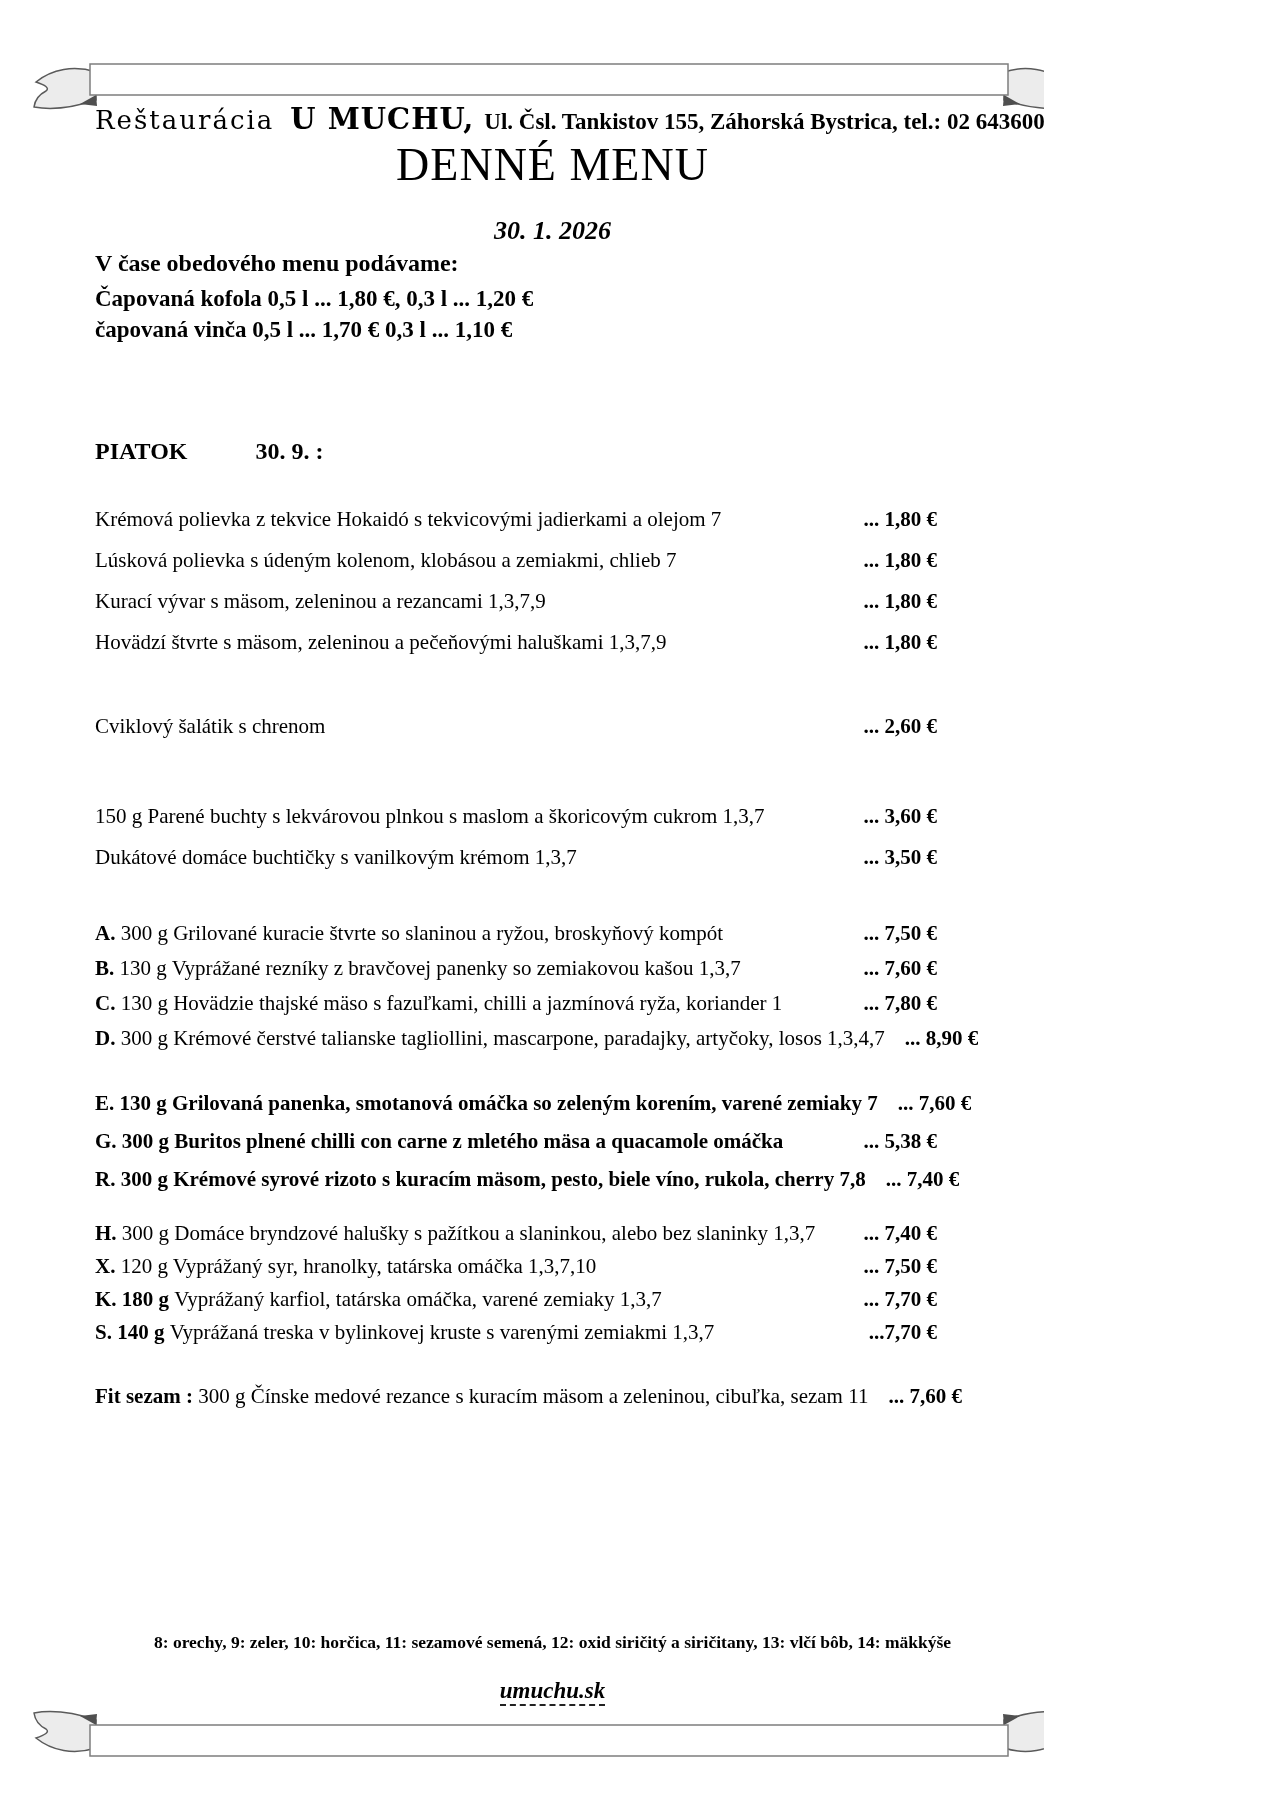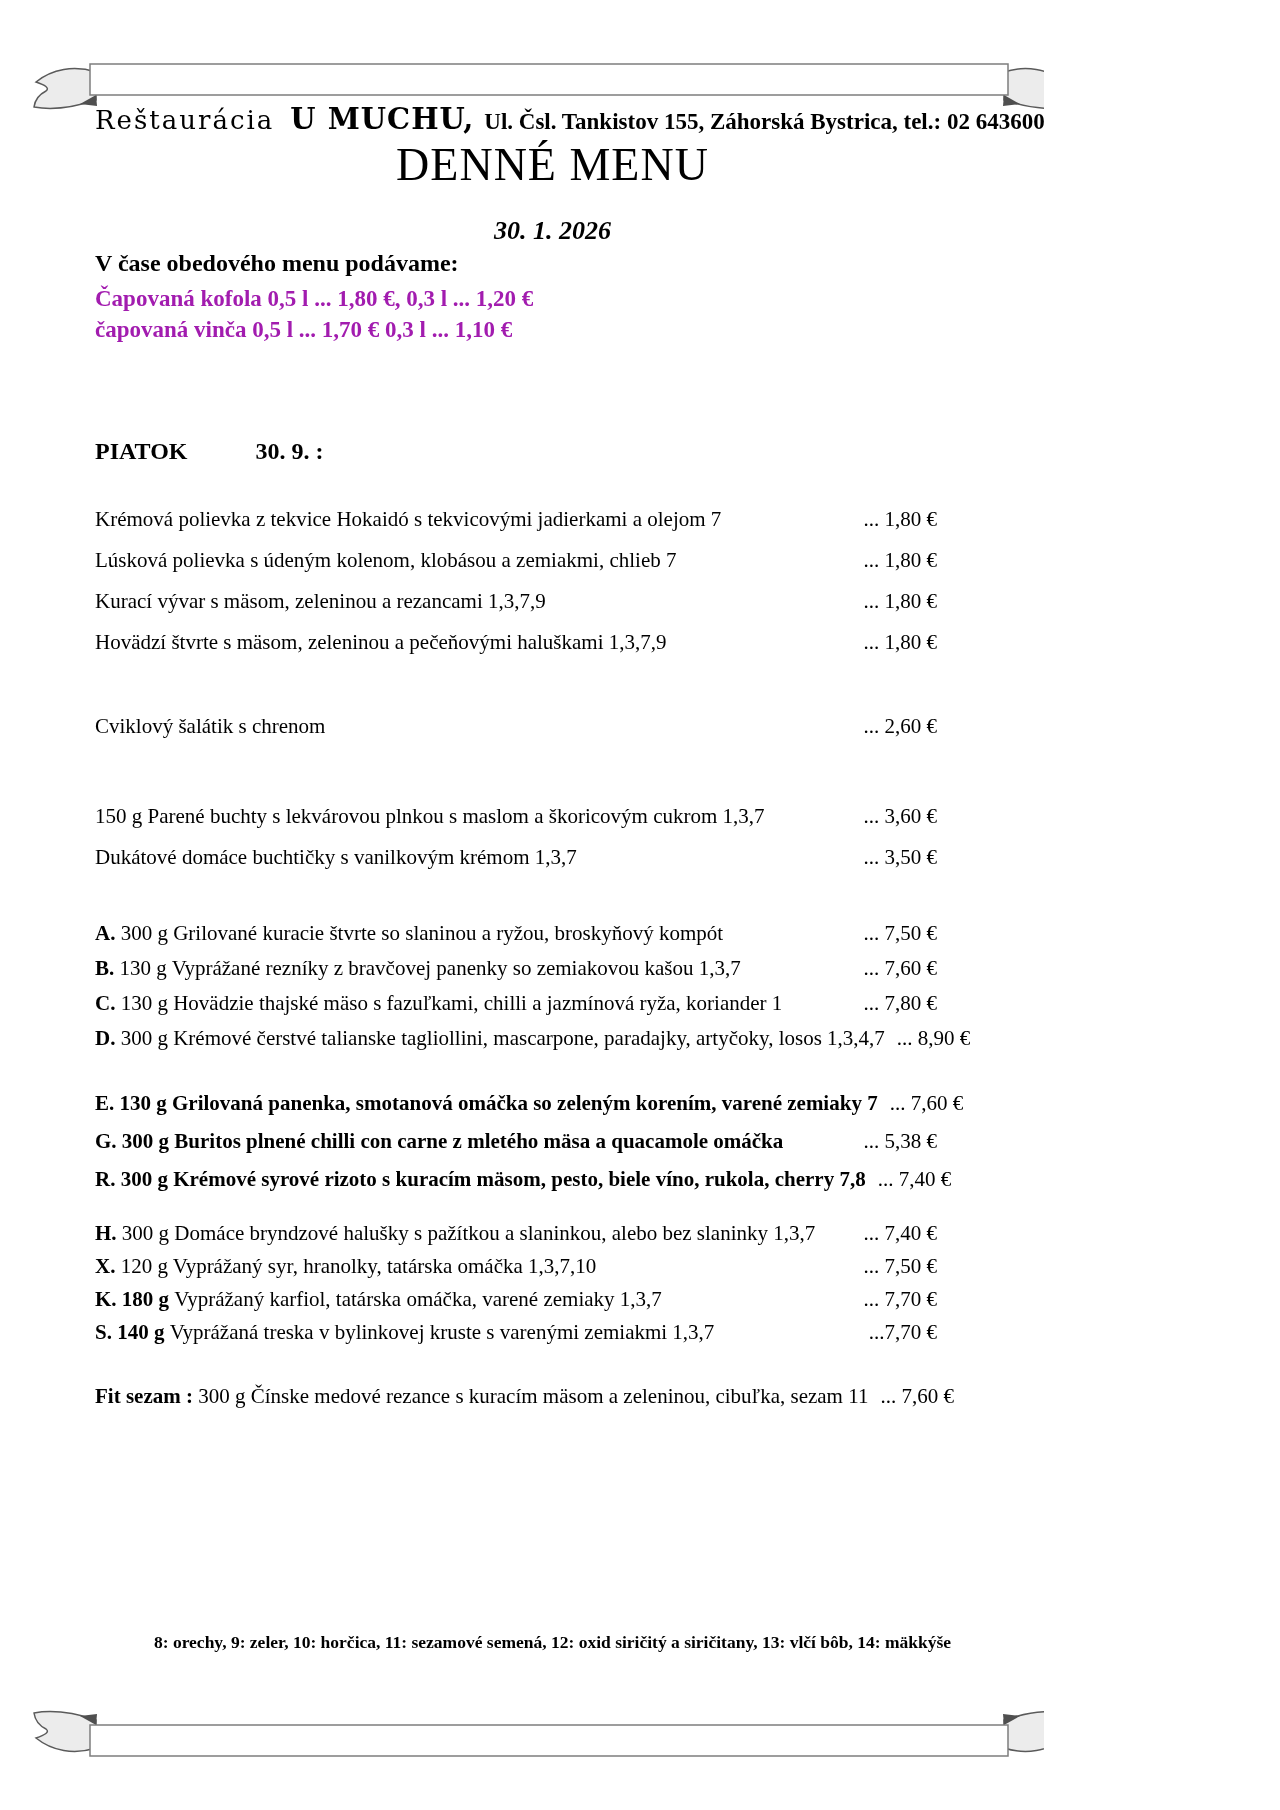--- a/index.html
+++ b/index.html
@@ -26,21 +26,21 @@
   .drinks { top:283px; font-size:23px; font-weight:bold; line-height:31px; }
 
   .day-line { top:438px; font-size:24px; font-weight:bold; }
   .day-date { display:inline-block; margin-left:68px; }
 
   #menu-sections { position:absolute; left:95px; right:107px; top:505px; font-size:21px; }
   .menu-row { display:flex; justify-content:space-between; align-items:baseline; line-height:28px; }
   .menu-row.bold { font-weight:bold; }
   .item-text { white-space:nowrap; }
   .pfx { font-weight:bold; }
-  .price { font-weight:normal; white-space:nowrap; margin-left:12px; }
+  .price { font-weight:bold; white-space:nowrap; margin-left:20px; }
 
   .sec-soups  .menu-row { margin-bottom:13px; }
   .sec-salad  { margin-top:56px; }
   .sec-sweets { margin-top:62px; }
   .sec-sweets .menu-row { margin-bottom:13px; }
   .sec-mains1 { margin-top:48px; }
   .sec-mains1 .menu-row { margin-bottom:7px; }
   .sec-mains2 { margin-top:37px; }
   .sec-mains2 .menu-row { margin-bottom:10px; }
   .sec-mains3 { margin-top:26px; }
@@ -71,21 +71,21 @@
   <div class="center-block header-line">
     <span class="rest-label">Reštaurácia</span><span class="rest-name">U MUCHU,</span><span class="address">Ul. Čsl. Tankistov 155,  Záhorská Bystrica, tel.:  02 64360097</span>
   </div>
 
   <div class="center-block title">DENNÉ MENU</div>
 
   <div class="center-block date-line">30. 1. 2026</div>
 
   <div class="left-block intro">V čase obedového menu podávame:</div>
 
-  <div class="left-block drinks" id="drinks-lines" style="color: #a21caf;">
+  <div class="left-block drinks" id="drinks-lines" style="color: #000000;">
     <div>Čapovaná kofola 0,5 l ... 1,80 €,  0,3 l ... 1,20 €</div>
     <div>čapovaná vinča  0,5 l ... 1,70 €  0,3 l ... 1,10 €</div>
   </div>
 
   <div class="left-block day-line">
     <span>PIATOK</span><span class="day-date">30. 9. :</span>
   </div>
 
   <div id="menu-sections">
       <div class="menu-section sec-soups">
@@ -177,20 +177,23 @@
           <span class="item-text"><b class="pfx">Fit sezam : </b>300 g Čínske medové rezance s kuracím mäsom a zeleninou, cibuľka, sezam 11</span>
           <span class="price">... 7,60 €</span>
         </div>
       </div>
     </div>
 
   <div class="center-block footer-allergens">
     <div>8: orechy,  9: zeler, 10: horčica, 11: sezamové semená, 12: oxid siričitý a siričitany, 13: vlčí bôb, 14: mäkkýše</div>
   </div>
 
+  <div class="center-block website-line">
+    <span class="website">umuchu.sk</span>
+  </div>
 
   <svg class="ribbon bottom" viewBox="0 0 1040 58" aria-hidden="true">
     <use href="#tailgrp"></use>
     <use href="#tailgrp" transform="translate(1040,0) scale(-1,1)"></use>
     <rect x="60" y="4" width="918" height="31" fill="#ffffff" stroke="#7d7d7d" stroke-width="1.5"></rect>
   </svg>
 
 </div>
 
 </body></html>

